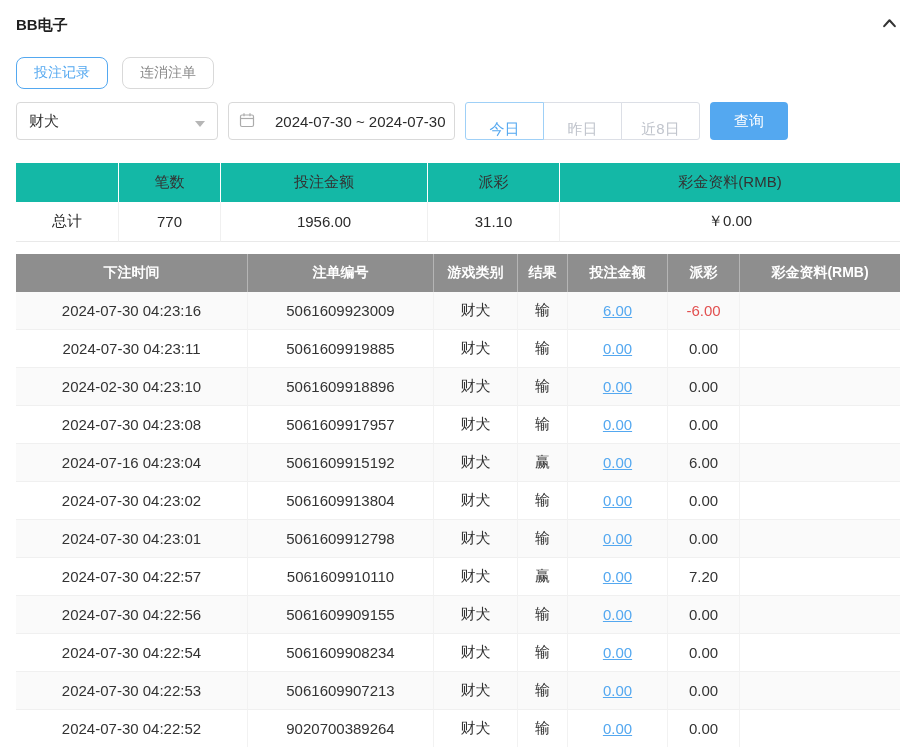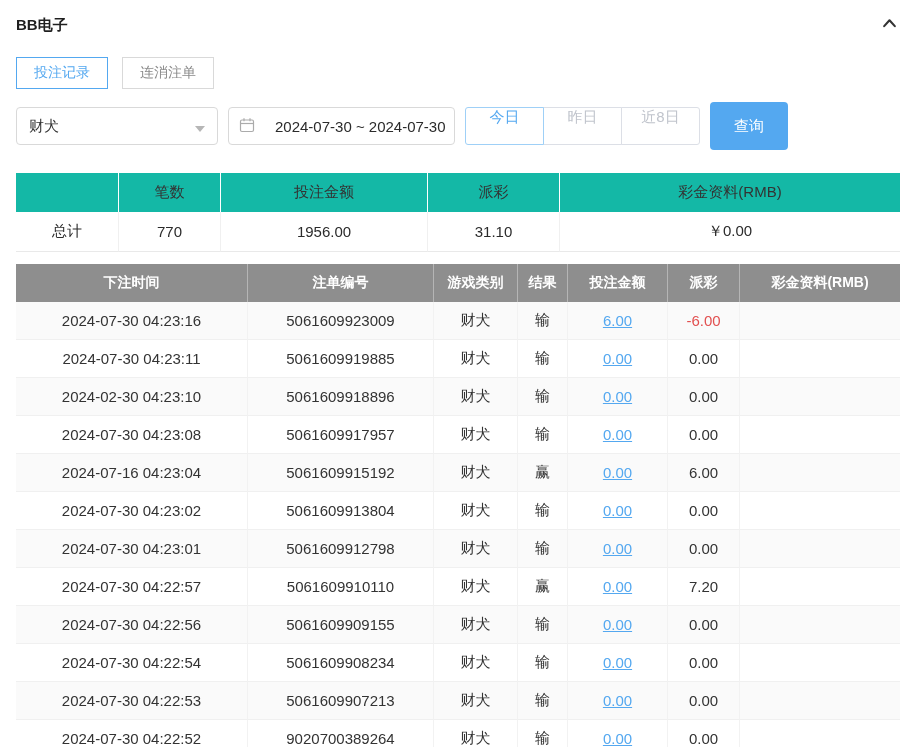--- a/index.html
+++ b/index.html
@@ -12,48 +12,48 @@
 
   
   .panel-header { display:flex; align-items:center; justify-content:space-between; height:22px; }
   .panel-title { font-size:15px; font-weight:bold; color:#1f1f1f; }
   .collapse-btn { width:22px; height:22px; display:flex; align-items:center; justify-content:center; cursor:pointer; }
 
   
   .tabs { margin-top:21px; display:flex; gap:14px; }
   .tab {
     height:32px; padding:0 17px; display:flex; align-items:center;
-    border:1px solid #d9d9d9; border-radius:0; background:#fff;
+    border:1px solid #d9d9d9; border-radius:8px; background:#fff;
     font-size:14px; color:#8a8a8a; cursor:pointer; white-space:nowrap;
   }
   .tab.active { border-color:#54a8f0; color:#54a8f0; }
 
   
   .filters { margin-top:13px; display:flex; align-items:center; gap:10px; }
   .select {
     width:202px; height:38px; border:1px solid #d9d9d9; border-radius:4px;
     display:flex; align-items:center; justify-content:space-between;
     padding:0 12px; font-size:15px; cursor:pointer; background:#fff;
   }
   .datebox {
     width:227px; height:38px; border:1px solid #d9d9d9; border-radius:4px;
     display:flex; align-items:center; gap:20px; padding:0 10px;
     font-size:15px; color:#2b2b2b; cursor:pointer; background:#fff; white-space:nowrap;
   }
   .seg-group { display:flex; height:38px; }
   .seg {
-    min-width:79px; padding:0 16px; display:flex; align-items:flex-start; justify-content:center;
+    min-width:79px; padding:0 16px; display:flex; align-items:flex-end; justify-content:center;
     border:1px solid #dcdfe6; margin-left:-1px; background:#fff;
     font-size:15px; color:#c0c4cc; cursor:pointer; white-space:nowrap;
   }
   .seg:first-child { margin-left:0; border-radius:3px 0 0 3px; }
   .seg:last-child { border-radius:0 3px 3px 0; }
   .seg.active { color:#54a8f0; border-color:#9fd0f7; position:relative; z-index:1; }
   .search-btn {
-    width:78px; height:48px; border:none; border-radius:4px;
+    width:78px; height:38px; border:none; border-radius:4px;
     background:#54a8f0; color:#fff; font-size:15px;
     font-family:"Liberation Sans", sans-serif; cursor:pointer;
   }
 
   
   .summary { margin-top:23px; }
   .srow { display:grid; grid-template-columns:103px 102px 207px 132px 1fr; }
   .cell { display:flex; align-items:center; justify-content:center; overflow:hidden; white-space:nowrap; }
   .summary-head .cell {
     height:39px; background:#14b8a6; font-size:15px; color:#333;

